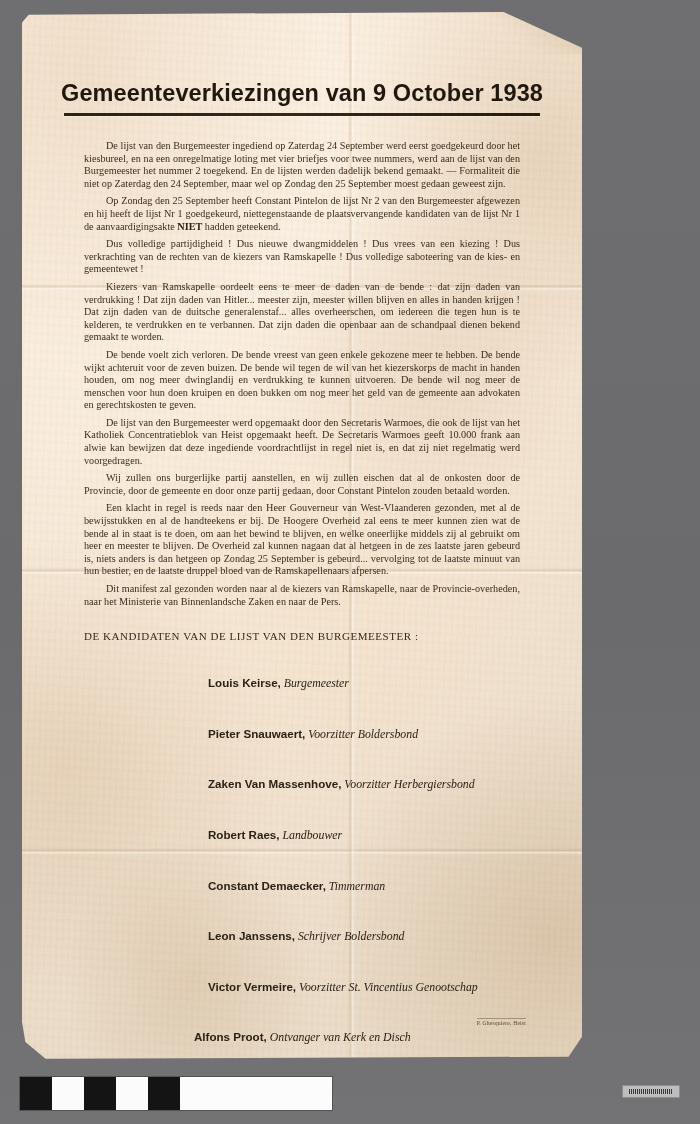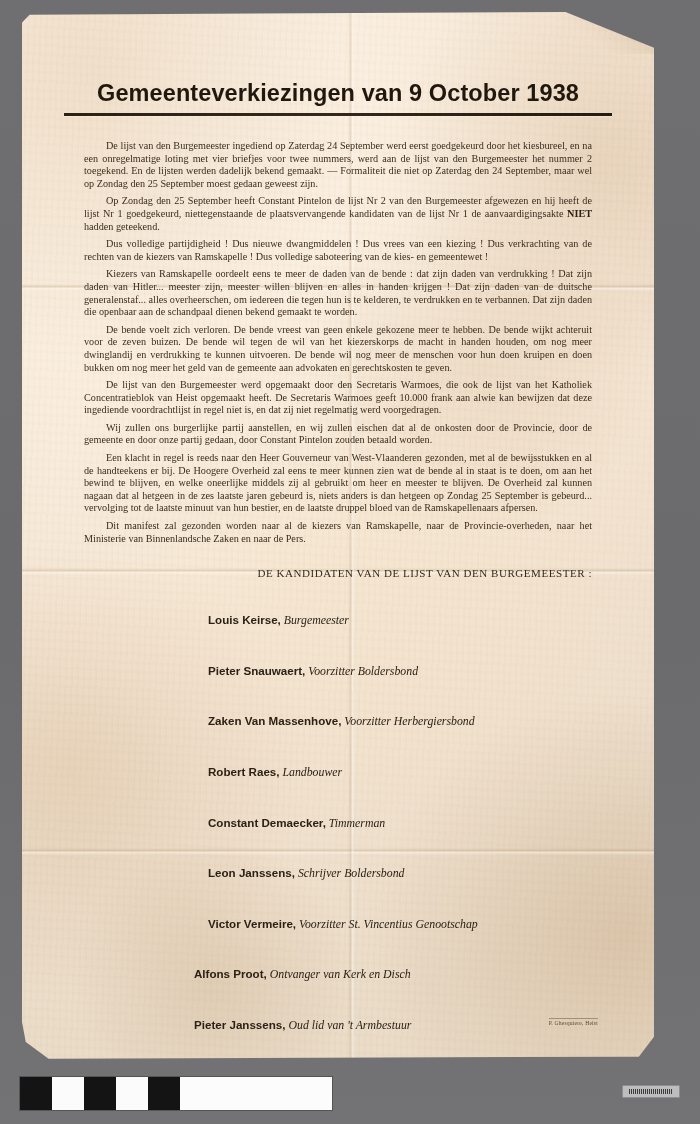--- a/index.html
+++ b/index.html
@@ -16,21 +16,21 @@
   .backdrop{
     position:absolute;inset:0;
     background:
       linear-gradient(180deg,#6f6f71 0%,#6b6b6d 55%,#737375 100%);
   }
 
   
   .sheet{
     position:absolute;
     left:22px;top:12px;
-    width:632px;height:1052px;
+    width:560px;height:1052px;
     background:
       radial-gradient(130% 90% at 20% 8%, #fdf4e8 0%, #f8ecdc 38%, #f2e3d0 72%, #eadcc8 100%);
     box-shadow:
        0 0 0 1px rgba(120,100,80,.30),
        3px 4px 9px rgba(0,0,0,.42);
     clip-path: polygon(
         0% 1.0%,  1.2% 0.25%, 86.0% 0.0%,
         100% 3.4%,            
         100% 97.4%, 97.6% 99.3%,
         4.2% 99.5%, 0.6% 97.9%, 0% 96.0%
@@ -99,21 +99,21 @@
     font-size:10.2px;line-height:12.6px;
     text-align:justify;text-indent:22px;
     color:#3a2d1e;
     -webkit-font-smoothing:antialiased;
   }
   .body p b{font-weight:bold;color:#2a2014;margin-top:10px;}
 
   
   .cands{margin:22px 0 0 0;padding:0 28px;}
   .cand-head{
-    text-align:right;font-size:11px;letter-spacing:.55px;
+    text-align:left;font-size:11px;letter-spacing:.55px;
     color:#36291b;margin:0 0 7px 0;
   }
   .cand-head.sub{margin-top:16px;}
   .cand-list{margin:0;padding:0;list-style:none;}
   .cand-list li{
     font-size:12.4px;line-height:17.6px;color:#2b2115;
     padding-left:124px;white-space:nowrap;margin-top:32px;
   }
   .cand-list.alt li{padding-left:110px;}
   .cand-list .nm{font-family:"Liberation Sans", sans-serif;font-weight:bold;font-size:11.6px;}

